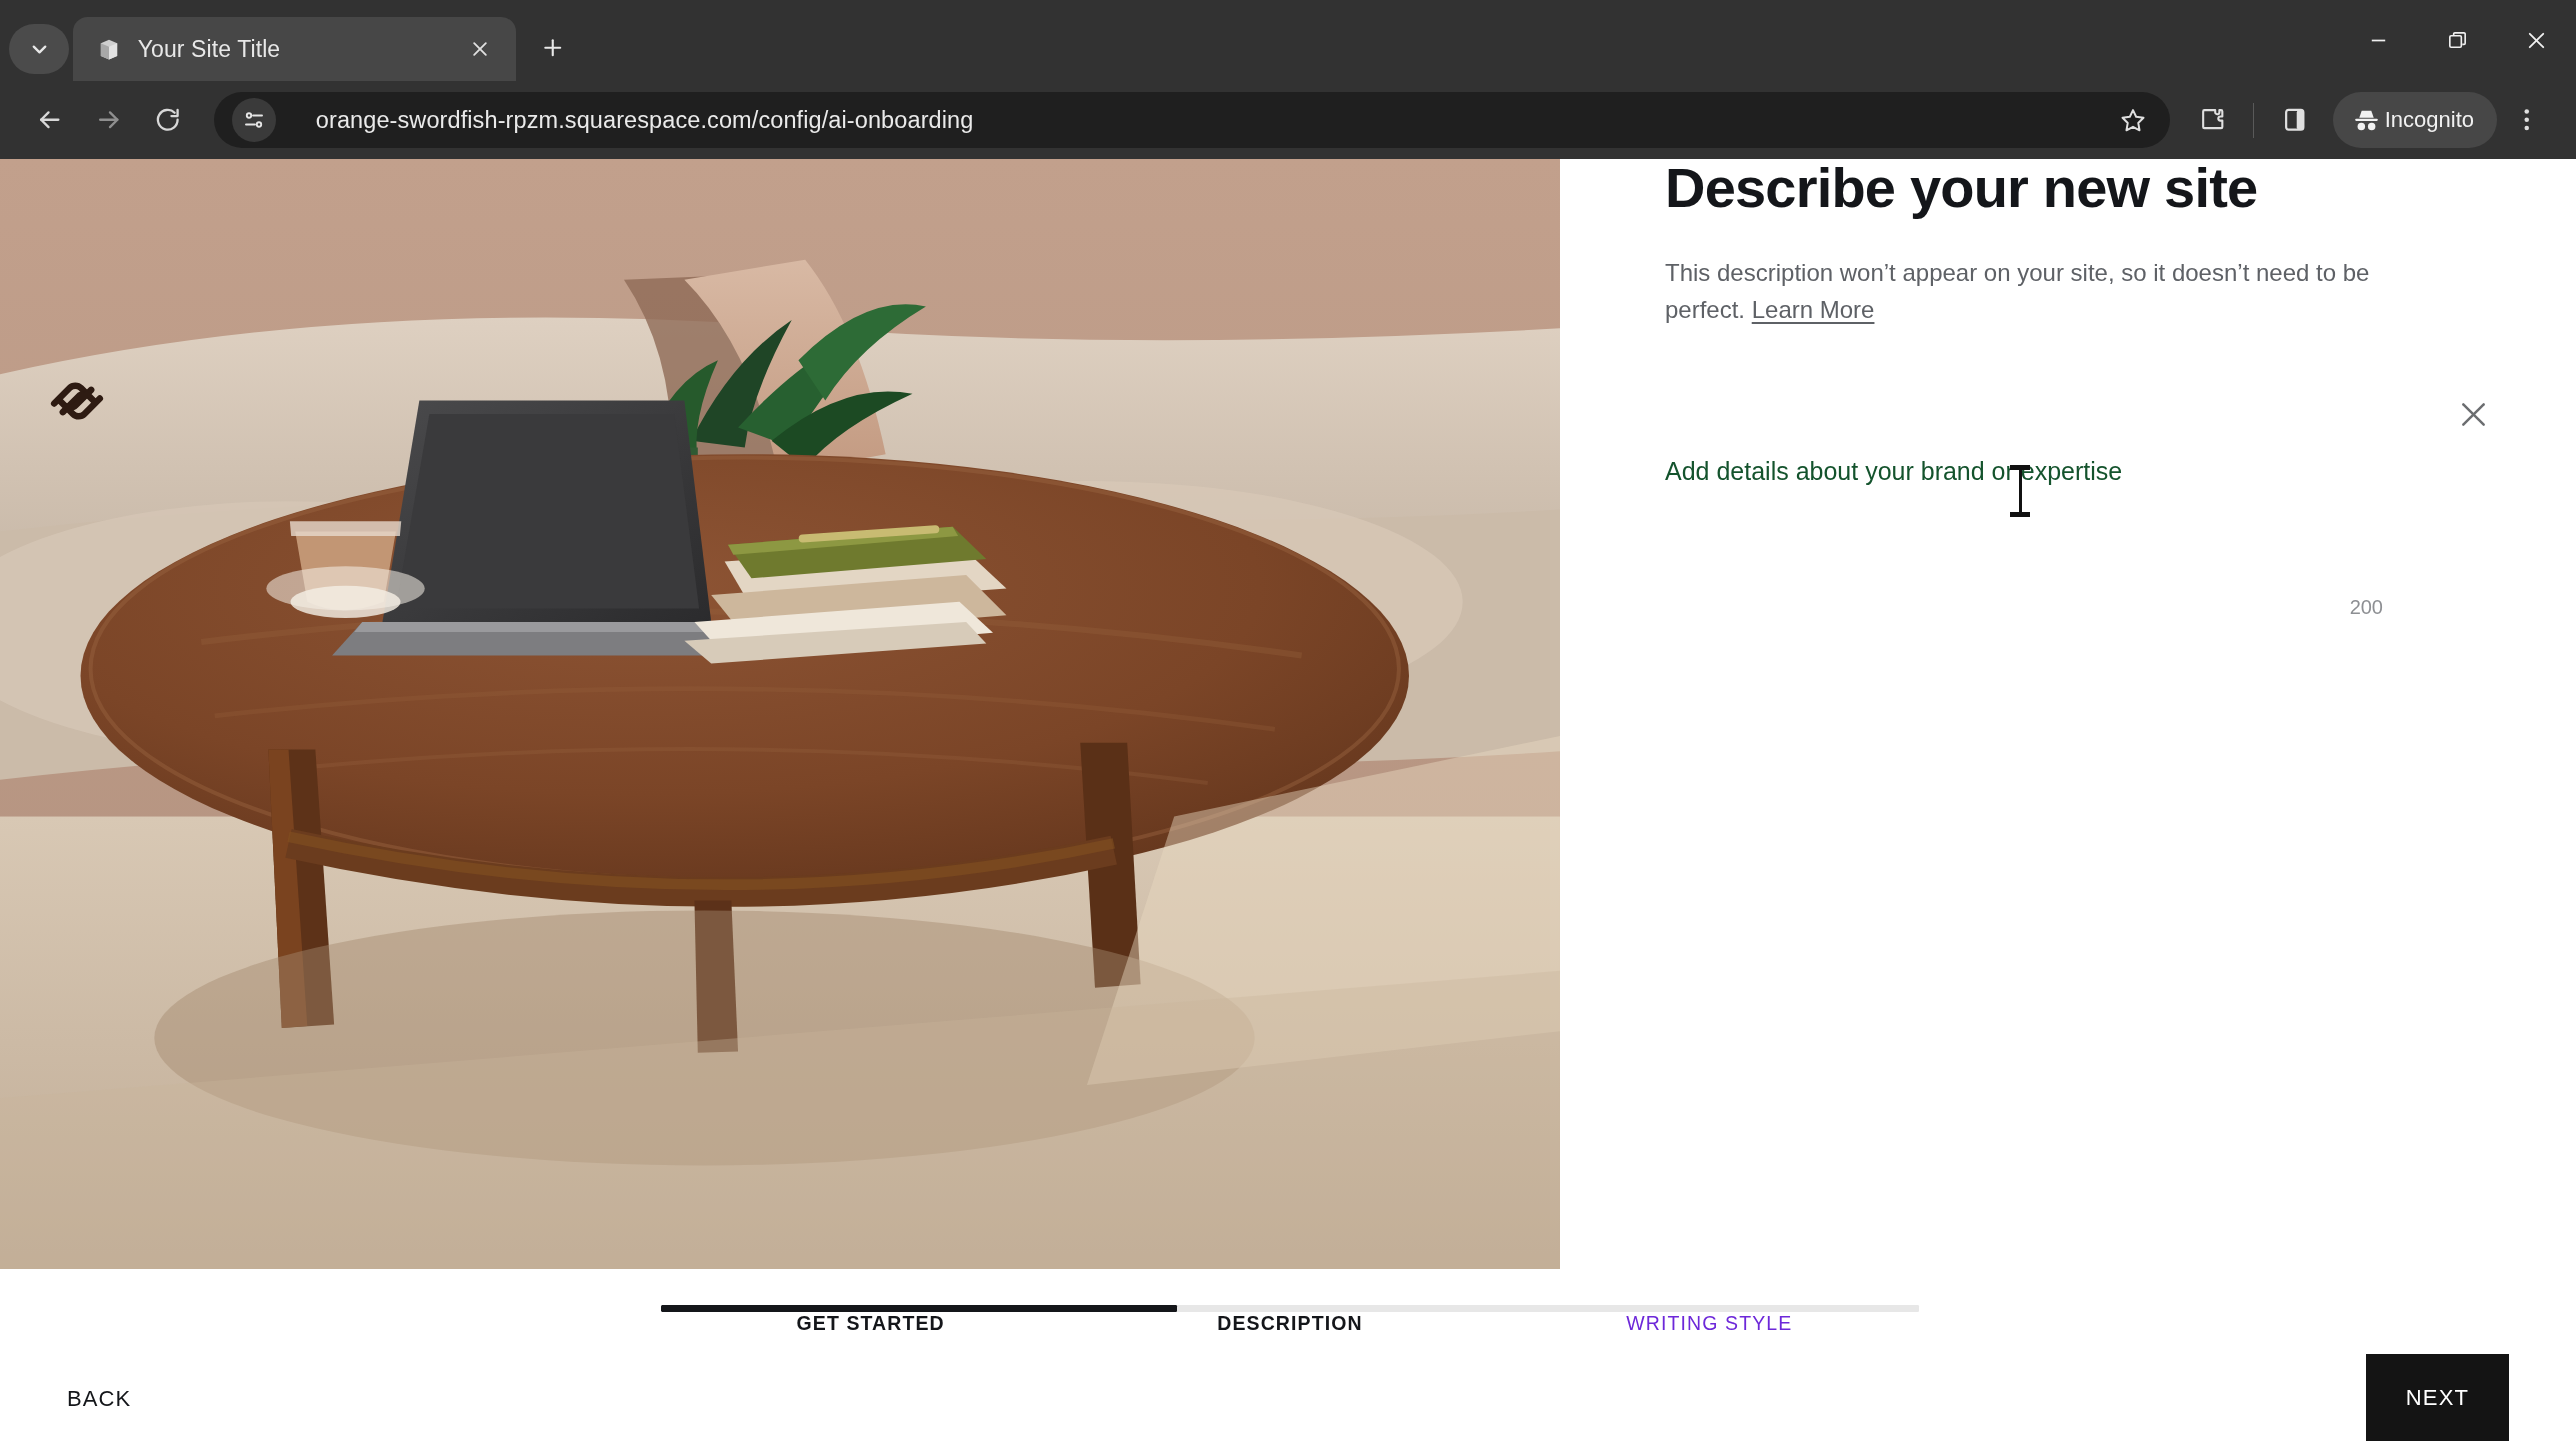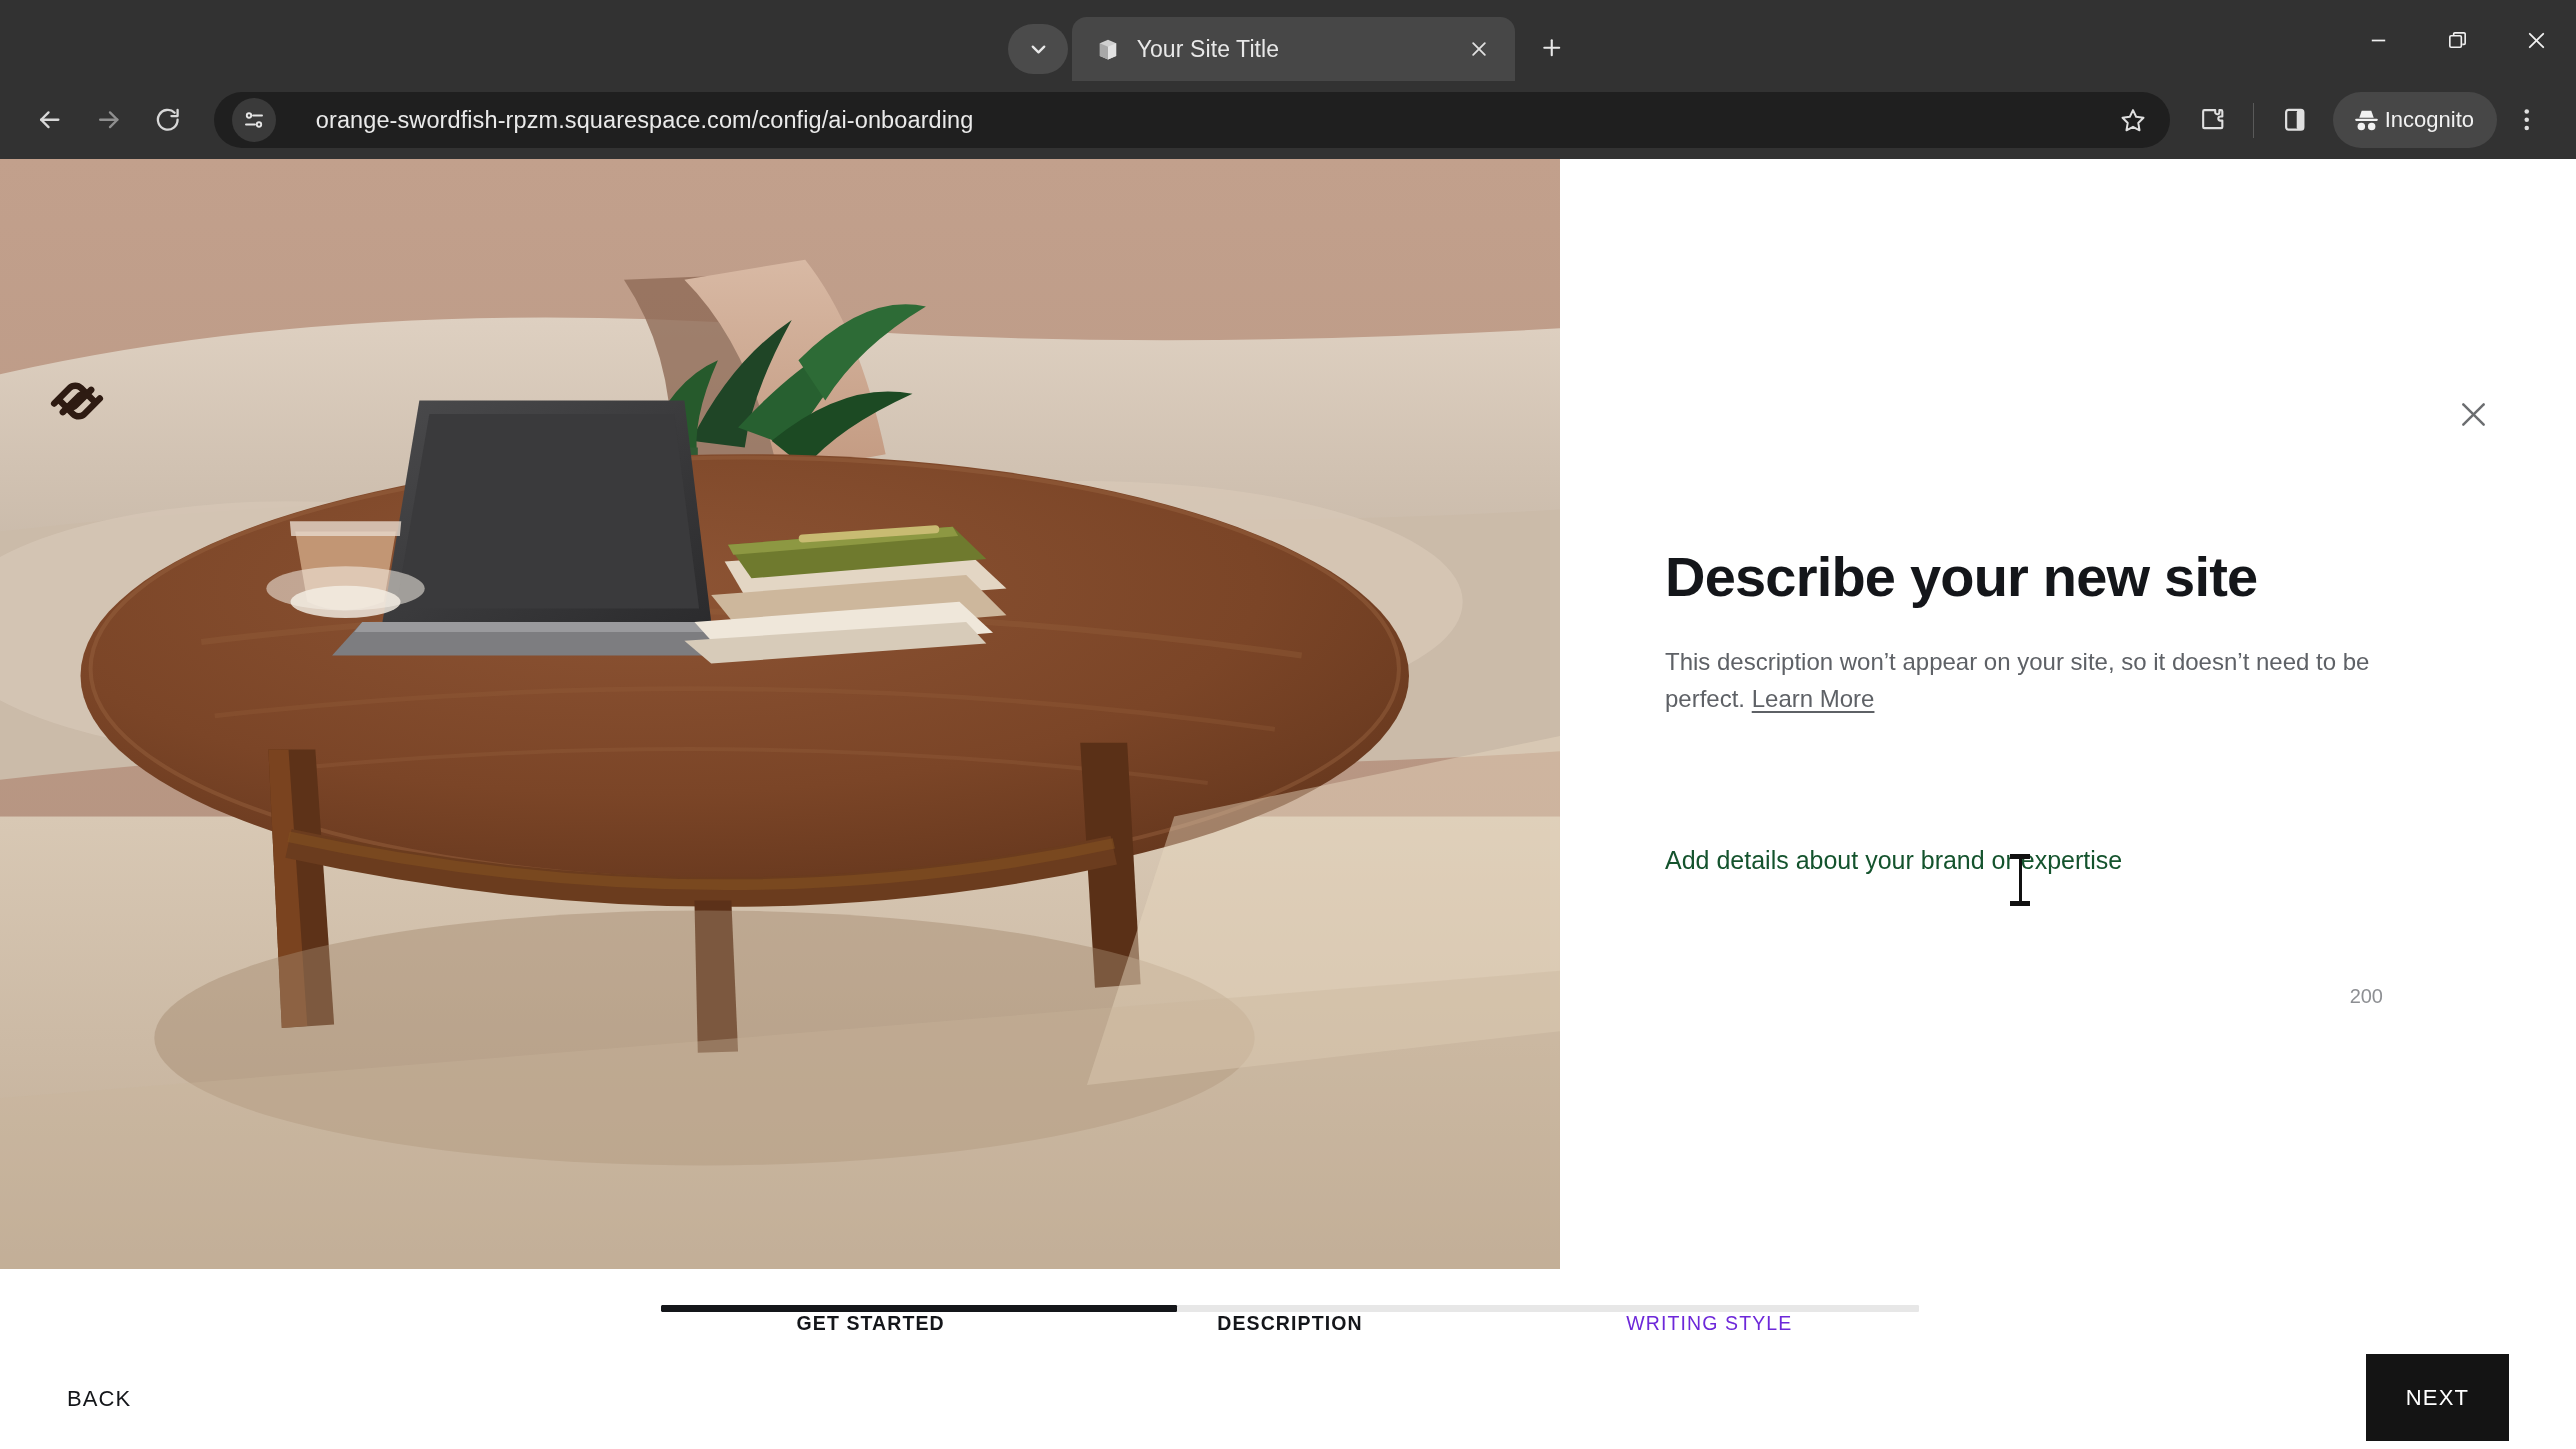--- a/index.html
+++ b/index.html
@@ -3,21 +3,21 @@
 <meta charset="utf-8">
 <style>
   * { margin:0; padding:0; box-sizing:border-box; }
   html,body { width:2576px; height:1449px; overflow:hidden; background:#fff;
     font-family:"Liberation Sans", sans-serif; }
 
   
   .browser { width:2576px; height:1449px; display:flex; flex-direction:column; }
 
   .tabstrip { height:81px; background:#323232; display:flex; align-items:flex-end;
-    position:relative; flex:0 0 81px;justify-content:center; }
+    position:relative; flex:0 0 81px; }
 
   .tab-search { width:60px; height:50px; margin:0 4px 6.7px 9.4px; border-radius:28px;
     background:#4b4b4b; display:flex; align-items:center; justify-content:center; }
   .tab-search svg { width:23px; height:23px; }
 
   .tab { width:443px; height:64px; background:#474747; border-radius:14.8px 14.8px 0 0;
     display:flex; align-items:center; padding:0 17.4px 0 21.5px; position:relative; }
   .tab-favicon { width:28px; height:28px; flex:0 0 28px; display:flex;
     align-items:center; justify-content:center; }
   .tab-title { flex:1; color:#e8e8e8; font-size:23px; margin-left:14.8px;
@@ -70,21 +70,21 @@
   .hero-photo { position:absolute; inset:0; }
 
   .sqsp-logo { position:absolute; left:40px; top:205px; width:74px; height:74px; z-index:5; }
 
   
   .panel { flex:1; position:relative; background:#fff; padding-left:105px; }
   .panel-close { position:absolute; right:75px; top:228px; width:55px; height:55px;
     display:flex; align-items:center; justify-content:center; }
   .panel-close svg { width:35px; height:35px; }
 
-  .panel-inner { padding-top:389px; max-width:778px; }
+  .panel-inner { max-width:778px; }
   .panel-title { font-size:56px; font-weight:700; color:#14161a;
     letter-spacing:-0.8px; line-height:1.05; }
   .panel-sub { margin-top:36px; font-size:24px; line-height:1.55; color:#5e6166;
     max-width:731px; }
   .panel-sub a { color:#5e6166; text-decoration:underline;
     text-underline-offset:4px;text-align:center; }
 
   .desc-field { margin-top:126px; position:relative; max-width:792px; }
   .desc-placeholder { font-size:25px; color:#14532d; line-height:1.4; }
   .caret { position:absolute; left:354px; top:12px; width:2.7px; height:50px;

